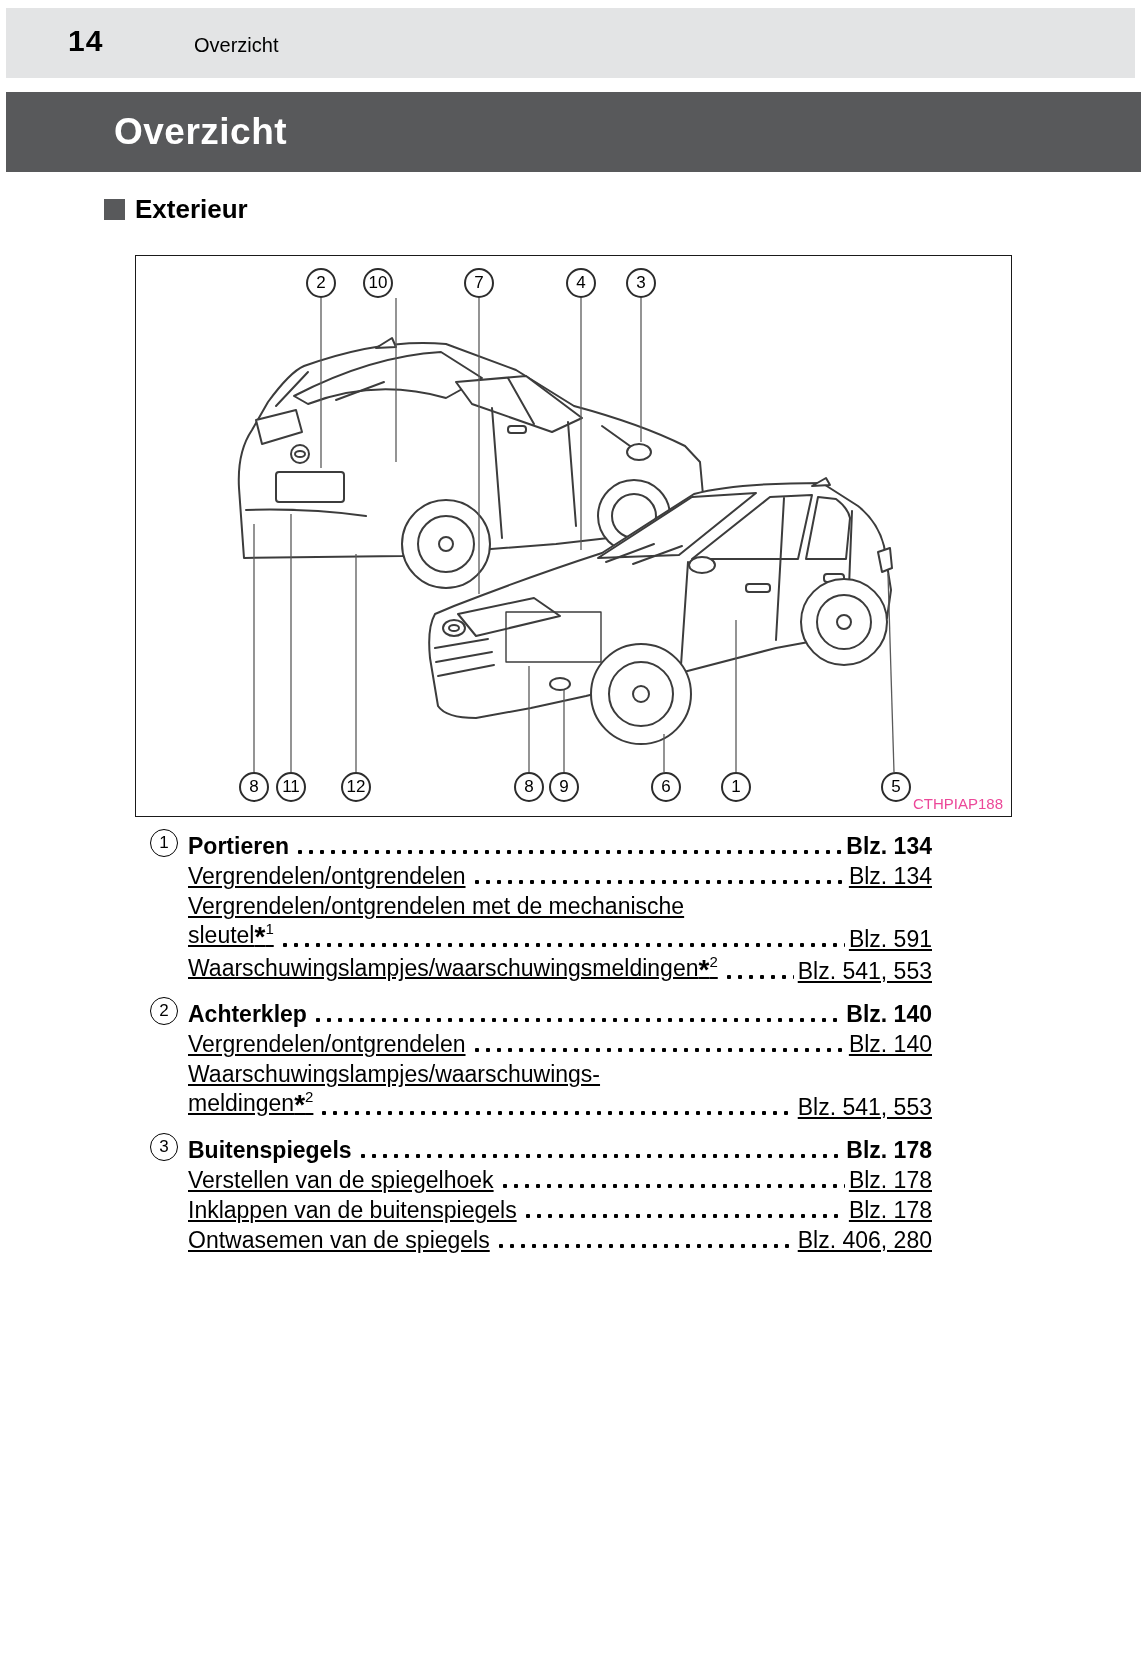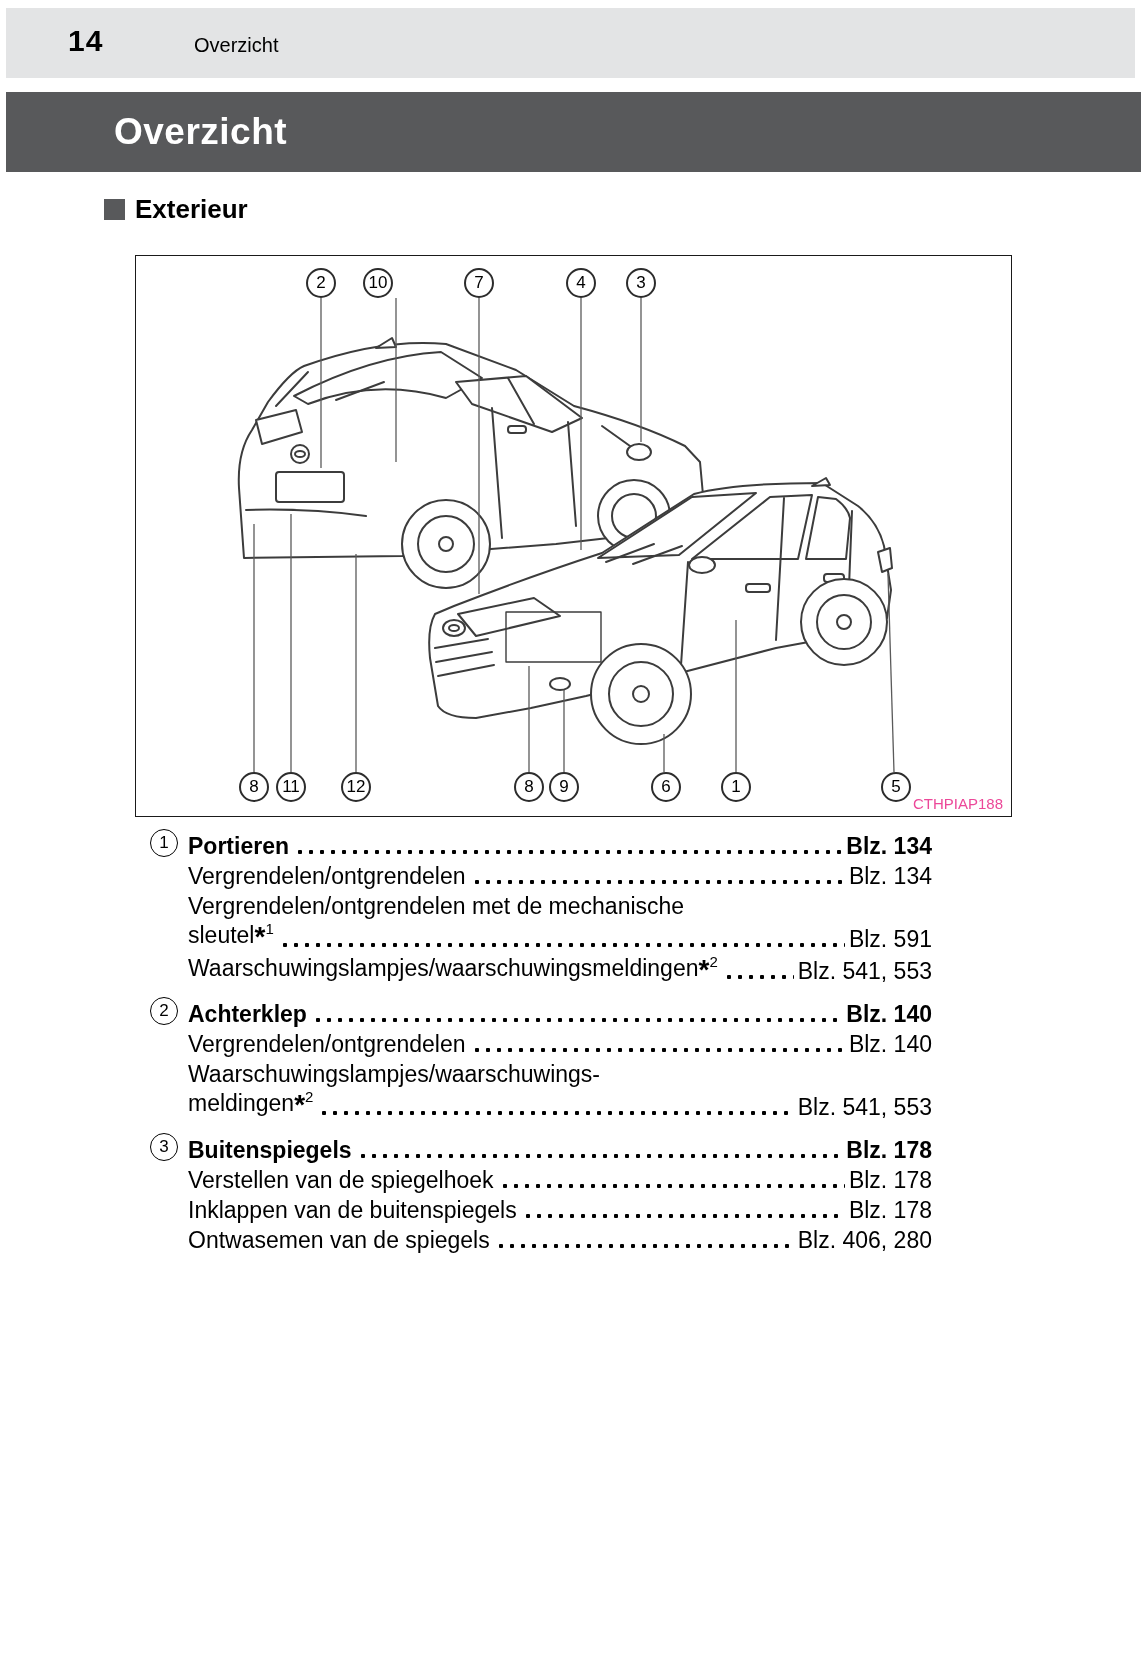--- a/index.html
+++ b/index.html
@@ -25,21 +25,21 @@
     background:#fff;display:flex;align-items:center;justify-content:center;font-size:17px;}
   .figcode{position:absolute;right:8px;bottom:4px;font-size:15px;color:#ec4899;}
   
   .toc{position:absolute;left:150px;top:826px;width:782px;}
   .row{display:flex;align-items:flex-end;min-height:30px;font-size:23px;}
   .row.head{font-weight:bold;min-height:34px;margin-top:9px;}
   .item:first-child .row.head{margin-top:0;}
   .num{width:28px;height:28px;box-sizing:border-box;border:1.8px solid #000;border-radius:50%;display:flex;
     align-items:center;justify-content:center;font-size:17px;font-weight:normal;flex:0 0 auto;
     margin-right:10px;align-self:center;}
-  .sub{padding-left:38px;}
+  .sub{padding-left:38px;text-decoration:underline;}
   .txtwrap{white-space:nowrap;}
   .txt{white-space:nowrap;}
   .star{font-weight:bold;font-size:28px;vertical-align:-3px;}
   sup.sup{font-size:15px;vertical-align:super;}
   .leader{flex:1 1 auto;height:6px;margin:0 4px 5px 8px;min-width:18px;
     background-image:radial-gradient(circle at 3px 3px,#000 2px,transparent 2.5px);
     background-size:11px 6px;background-repeat:repeat-x;}
   .pg{white-space:nowrap;}
 </style>
 </head>

